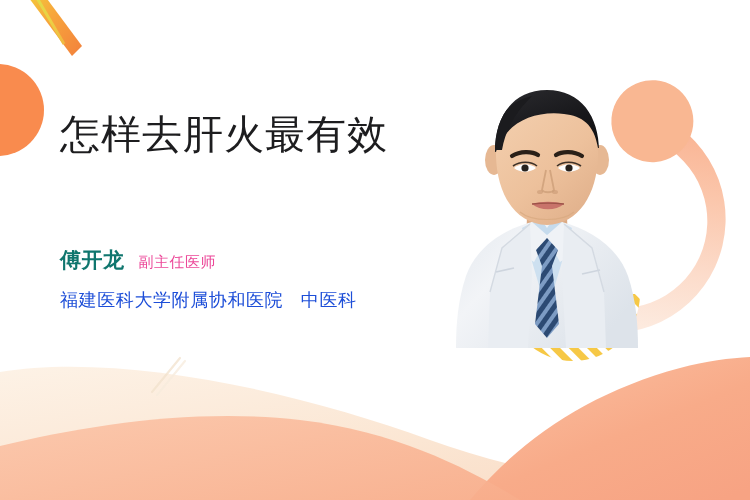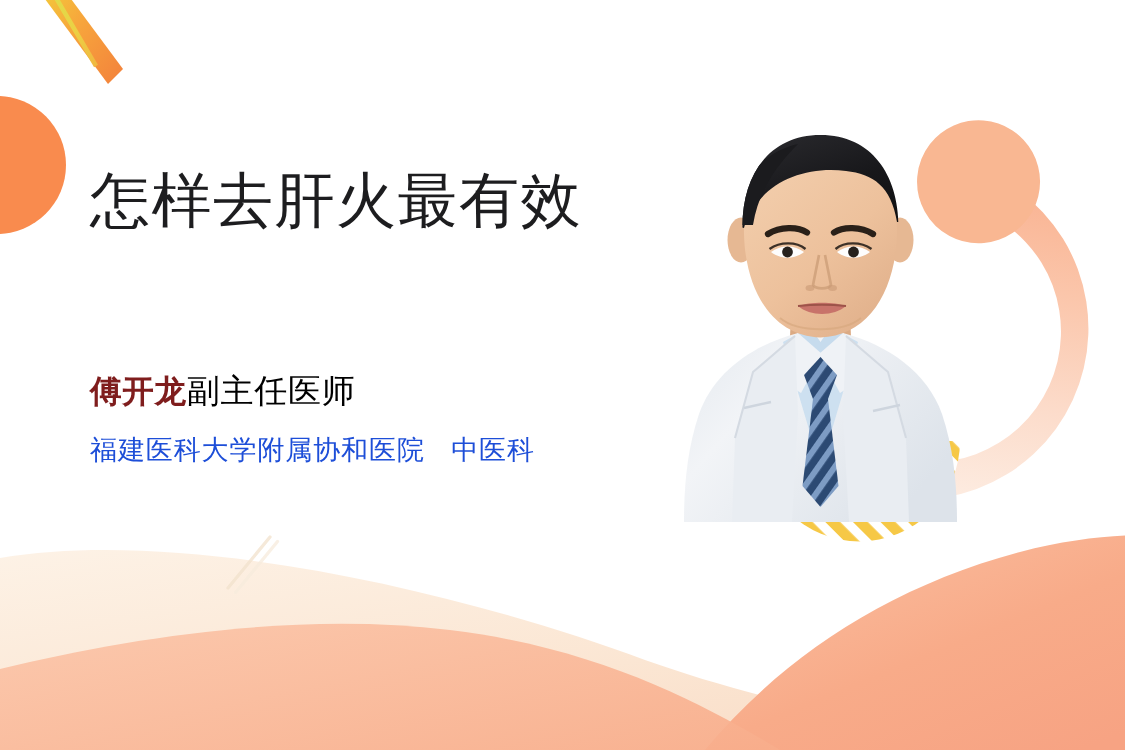--- a/index.html
+++ b/index.html
@@ -59,27 +59,28 @@
     position: absolute;
     left: 60px;
     top: 246px;
     display: flex;
     align-items: baseline;
     white-space: nowrap;
   }
   .doctor-name {
     font-size: 21px;
     font-weight: 700;
-    color: #7f1d1d;
+    color: #0f766e;
     letter-spacing: 0.5px;
   }
   .doctor-rank {
-    font-size: 22px;
+    font-size: 15px;
     font-weight: 400;
-    color: #000000;
+    color: #ec4899;
+    margin-left: 14px;
     letter-spacing: 0.5px;
   }
   .hospital-line {
     position: absolute;
     left: 60px;
     top: 288px;
     font-size: 18px;
     color: #1d4ed8;
     letter-spacing: 0.6px;
     white-space: nowrap;

